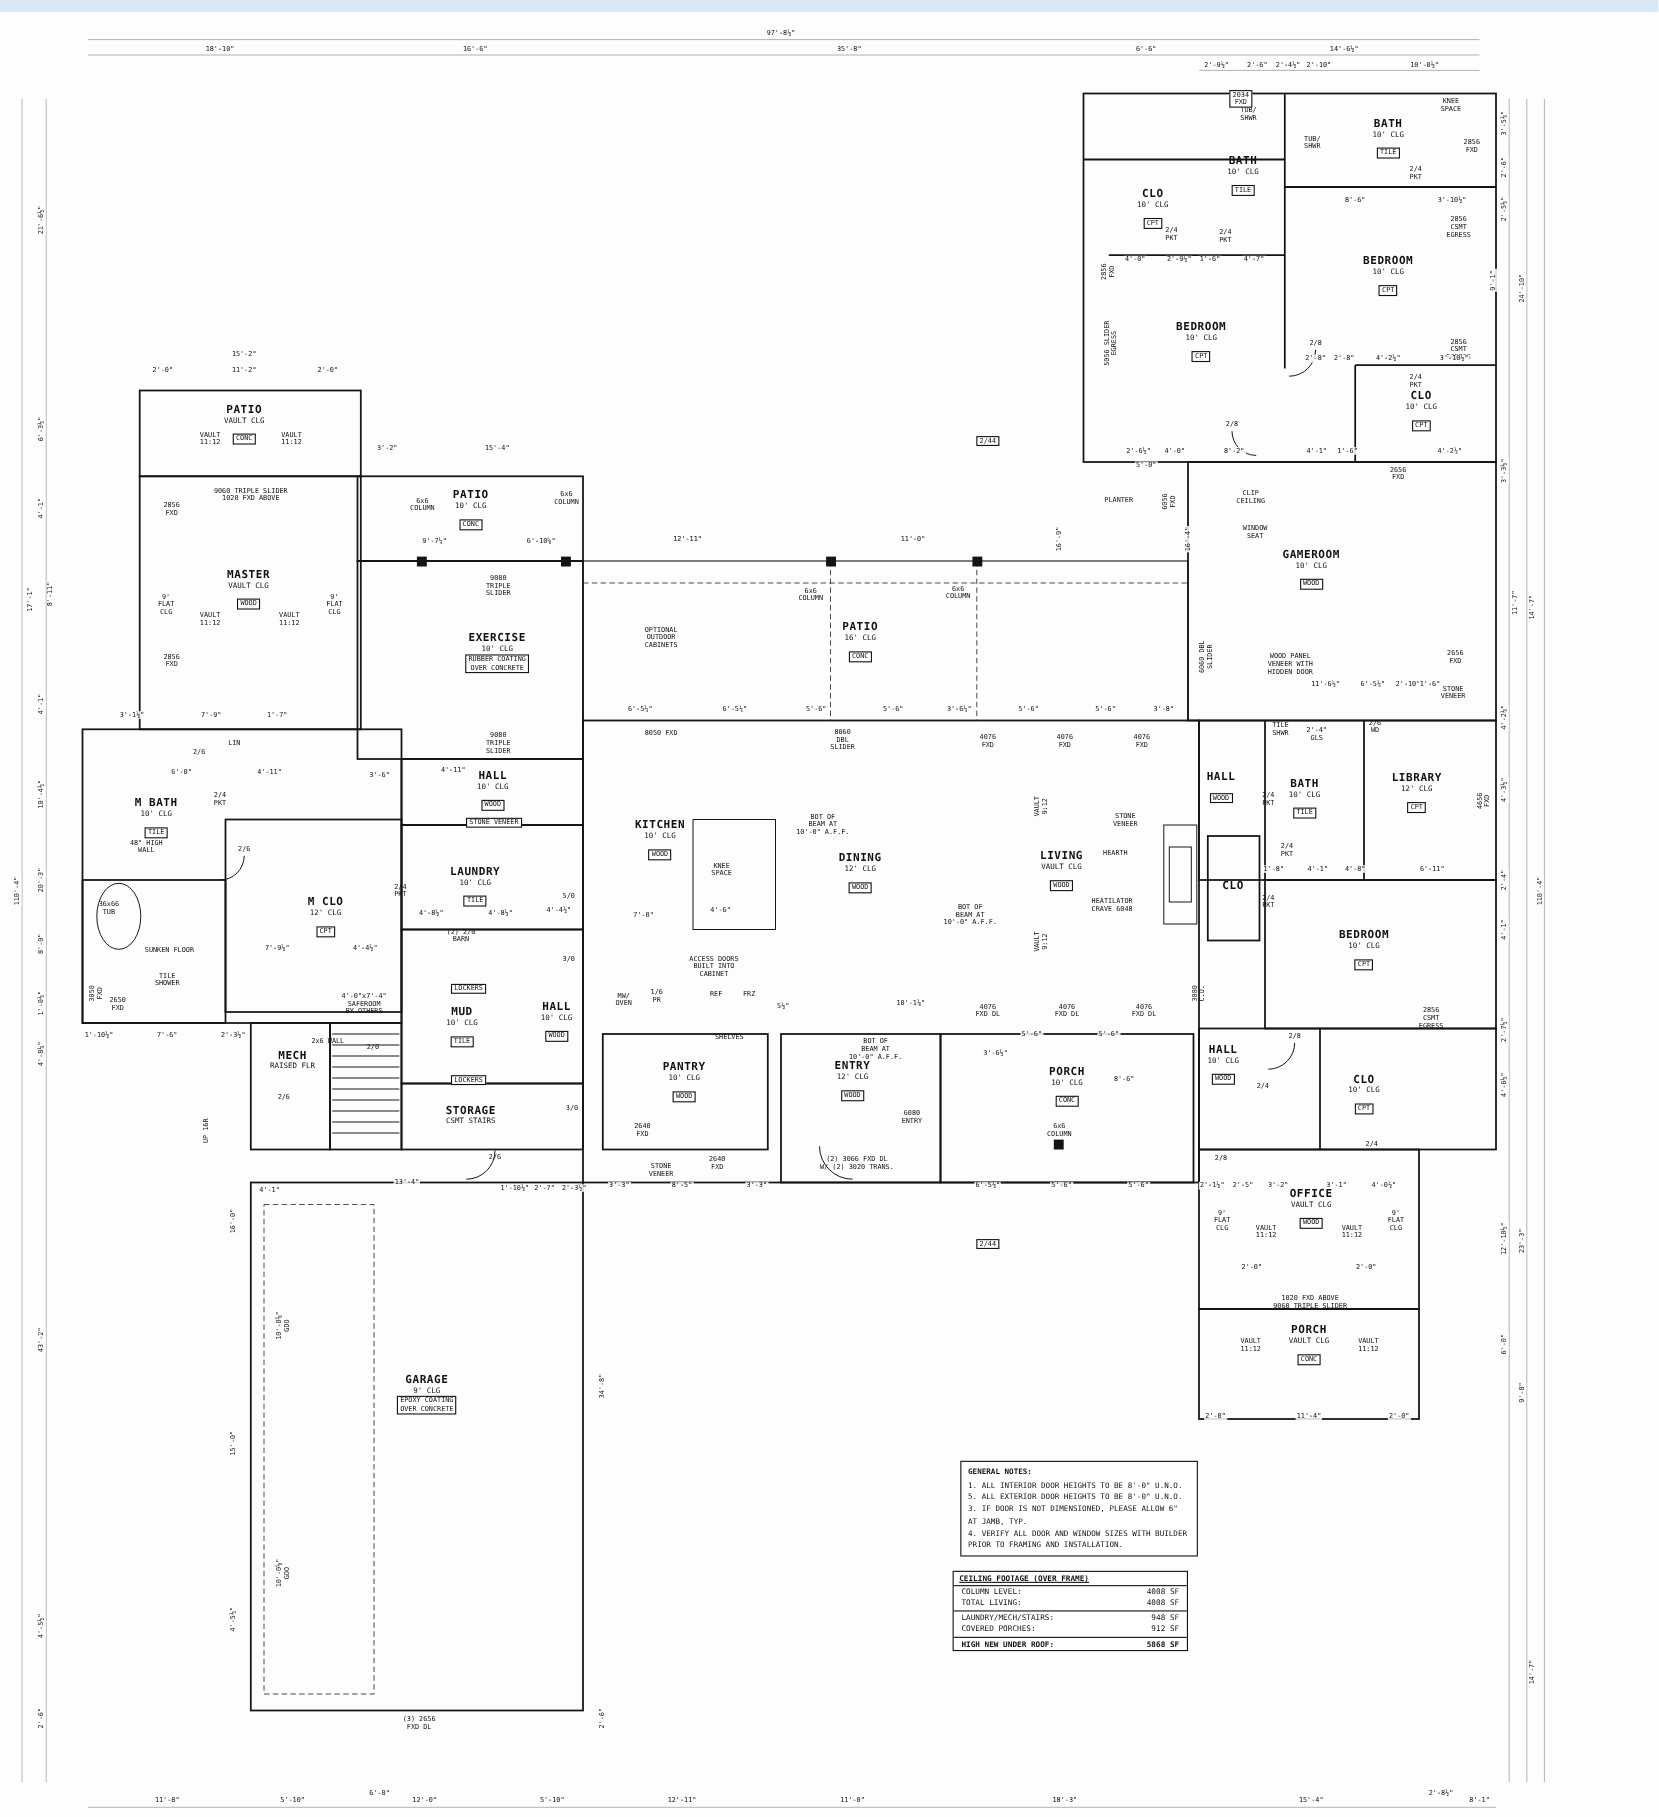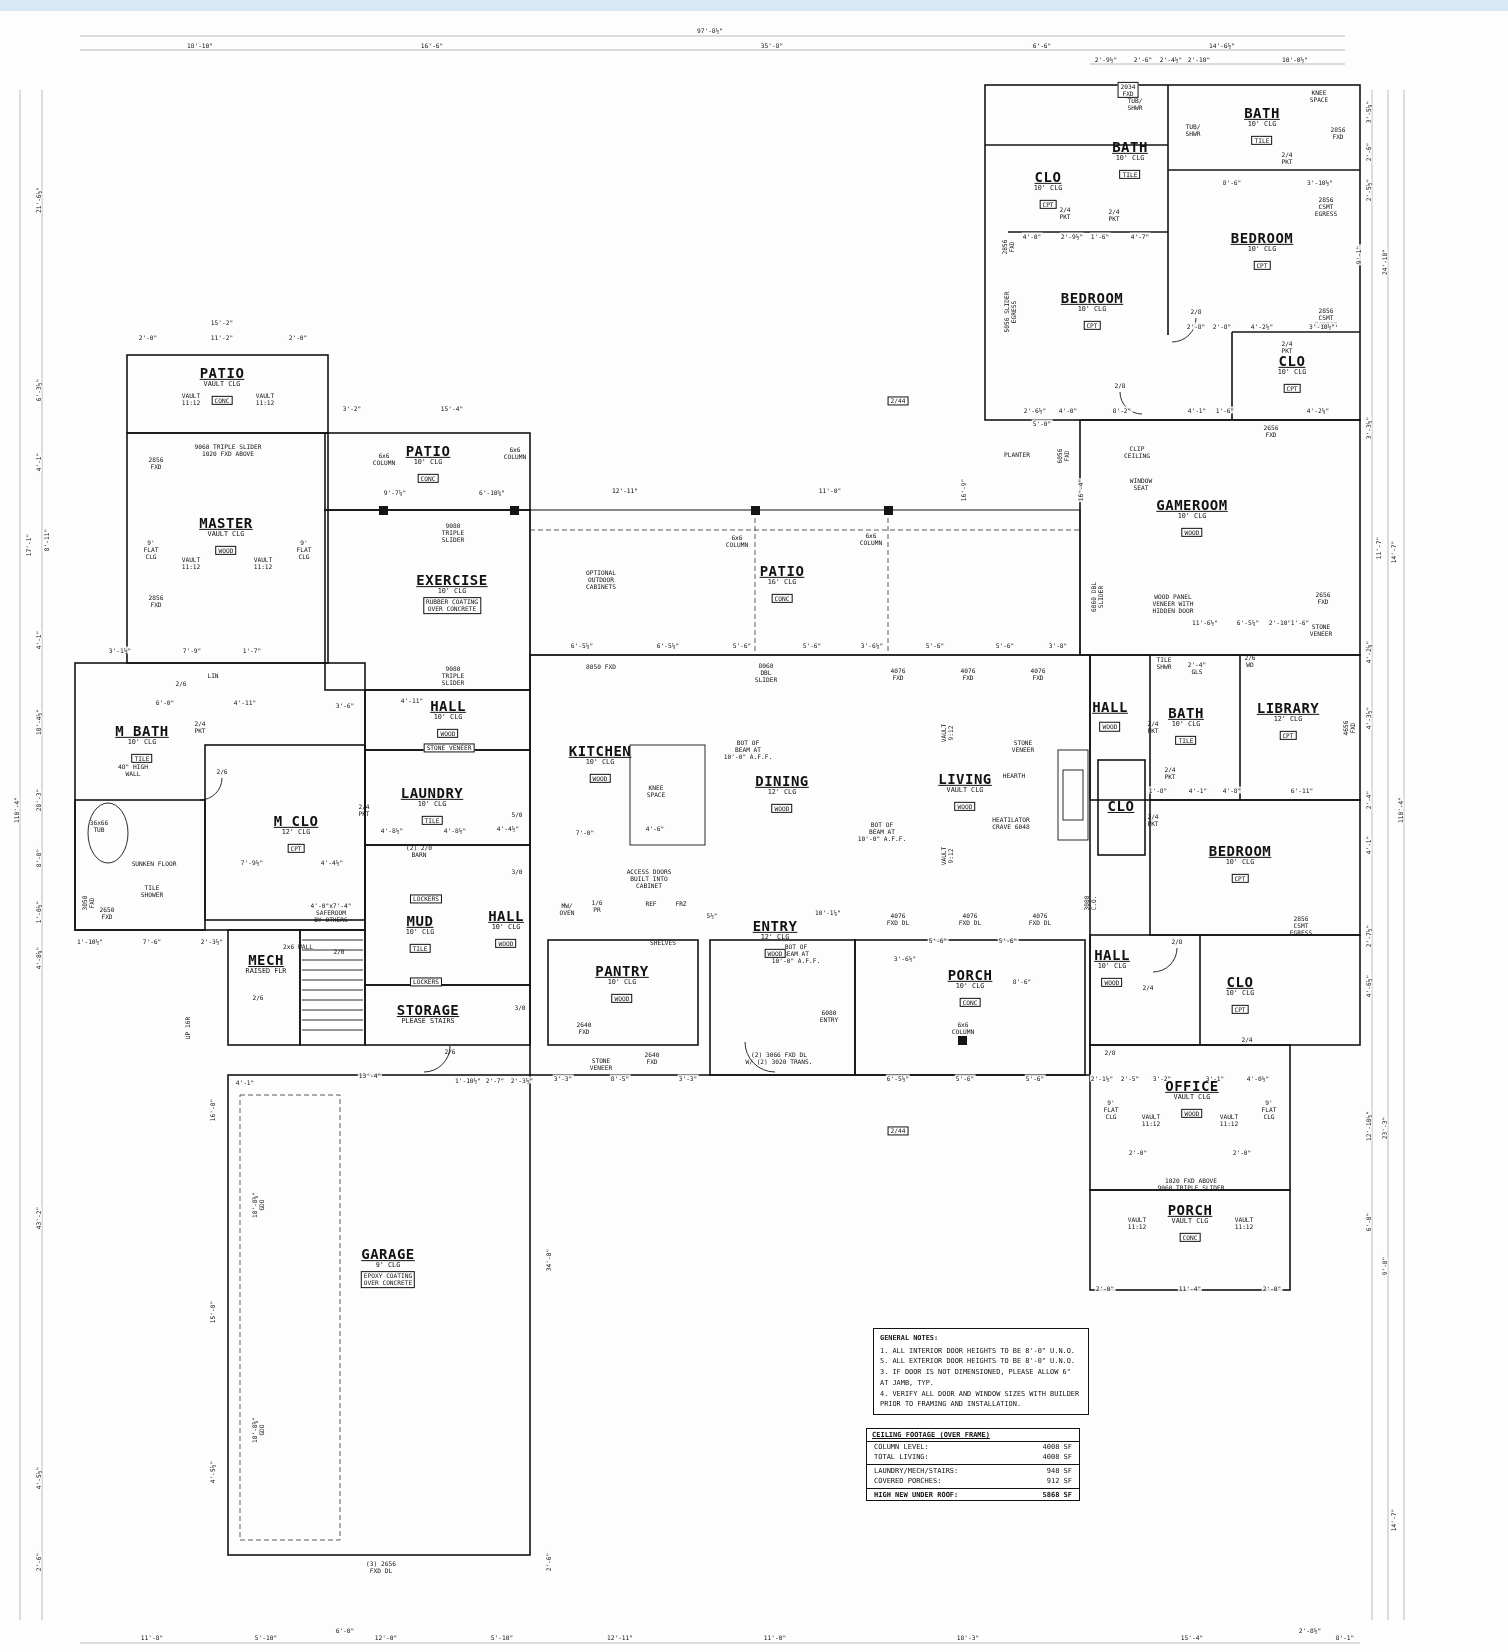--- a/index.html
+++ b/index.html
@@ -2,21 +2,21 @@
 <html><head>
 <meta charset="utf-8">
 <style>
   html,body{margin:0;padding:0;background:#ffffff;}
   .sheet{position:relative;width:1508px;height:1652px;background:#fdfdfd;overflow:hidden;
          font-family:"DejaVu Sans Mono","Liberation Mono",monospace;color:#111;}
   .top-strip{position:absolute;top:0;left:0;width:1508px;height:11px;background:#d8e8f7;}
   svg.walls{position:absolute;top:0;left:0;}
   #label-layer{position:absolute;top:0;left:0;width:100%;height:100%;}
   .room{position:absolute;transform:translate(-50%,-50%);text-align:center;line-height:1.15;z-index:3;}
-  .rname{font-size:14px;font-weight:bold;text-decoration:underline;letter-spacing:.5px;white-space:nowrap;}
+  .rname{font-size:10px;font-weight:bold;letter-spacing:.5px;white-space:nowrap;}
   .rclg{font-size:6.8px;white-space:pre-line;}
   .rfloor{font-size:6.2px;border:1px solid #111;padding:0 2px;display:inline-block;
           white-space:pre-line;margin-top:1px;background:#fff;line-height:1.2;}
   .anno{position:absolute;transform:translate(-50%,-50%);font-size:6.2px;text-align:center;
         white-space:pre-line;line-height:1.15;z-index:2;}
   .anno.boxed{border:1px solid #111;padding:0 2px;background:#fff;}
   .dim{position:absolute;transform:translate(-50%,-50%);font-size:6.2px;white-space:nowrap;
        background:rgba(253,253,253,.85);padding:0 1px;z-index:2;}
   .notes-box{position:absolute;left:873px;top:1328px;width:202px;border:1px solid #111;
              background:#fff;padding:4px 6px;font-size:6.9px;line-height:1.55;z-index:4;}
@@ -156,27 +156,27 @@
       <div class="room" style="left: 1110px; top: 716px;"><div class="rname">HALL</div><div class="rfloor">WOOD</div></div>
       <div class="room" style="left: 1240px; top: 864px;"><div class="rname">BEDROOM</div><div class="rclg">10' CLG</div><div class="rfloor">CPT</div></div>
       <div class="room" style="left: 1112px; top: 968px;"><div class="rname">HALL</div><div class="rclg">10' CLG</div><div class="rfloor">WOOD</div></div>
       <div class="room" style="left: 1240px; top: 995px;"><div class="rname">CLO</div><div class="rclg">10' CLG</div><div class="rfloor">CPT</div></div>
       <div class="room" style="left: 1121px; top: 806px;">
         <div class="rname">CLO</div>
       </div>
       <div class="room" style="left: 1192px; top: 1099px;"><div class="rname">OFFICE</div><div class="rclg">VAULT CLG</div><div class="rfloor">WOOD</div></div>
       <div class="room" style="left: 1190px; top: 1223px;"><div class="rname">PORCH</div><div class="rclg">VAULT CLG</div><div class="rfloor">CONC</div></div>
       <div class="room" style="left: 970px; top: 988px;"><div class="rname">PORCH</div><div class="rclg">10' CLG</div><div class="rfloor">CONC</div></div>
-      <div class="room" style="left: 775px; top: 939px;"><div class="rname">ENTRY</div><div class="rclg">12' CLG</div><div class="rfloor">WOOD</div></div>
+      <div class="room" style="left: 775px; top: 983px;"><div class="rname">ENTRY</div><div class="rclg">12' CLG</div><div class="rfloor">WOOD</div></div>
       <div class="room" style="left: 622px; top: 984px;"><div class="rname">PANTRY</div><div class="rclg">10' CLG</div><div class="rfloor">WOOD</div></div>
       <div class="room" style="left: 420px; top: 934px;"><div class="rname">MUD</div><div class="rclg">10' CLG</div><div class="rfloor">TILE</div></div>
       <div class="room" style="left: 506px; top: 929px;"><div class="rname">HALL</div><div class="rclg">10' CLG</div><div class="rfloor">WOOD</div></div>
       <div class="room" style="left: 428px; top: 1014px;">
         <div class="rname">STORAGE</div>
-        <div class="rclg">PLEASE STAIRS</div>
+        <div class="rclg">CSMT STAIRS</div>
       </div>
       <div class="room" style="left: 266px; top: 964px;">
         <div class="rname">MECH</div>
         <div class="rclg">RAISED FLR</div>
       </div>
       <div class="room" style="left: 388px; top: 1268px;"><div class="rname">GARAGE</div><div class="rclg">9' CLG</div><div class="rfloor">EPOXY COATING
 OVER CONCRETE</div></div>
       <div class="anno" style="left: 228px; top: 450px;">9060 TRIPLE SLIDER
 1020 FXD ABOVE</div>
       <div class="anno" style="left: 384px; top: 459px;">6x6

